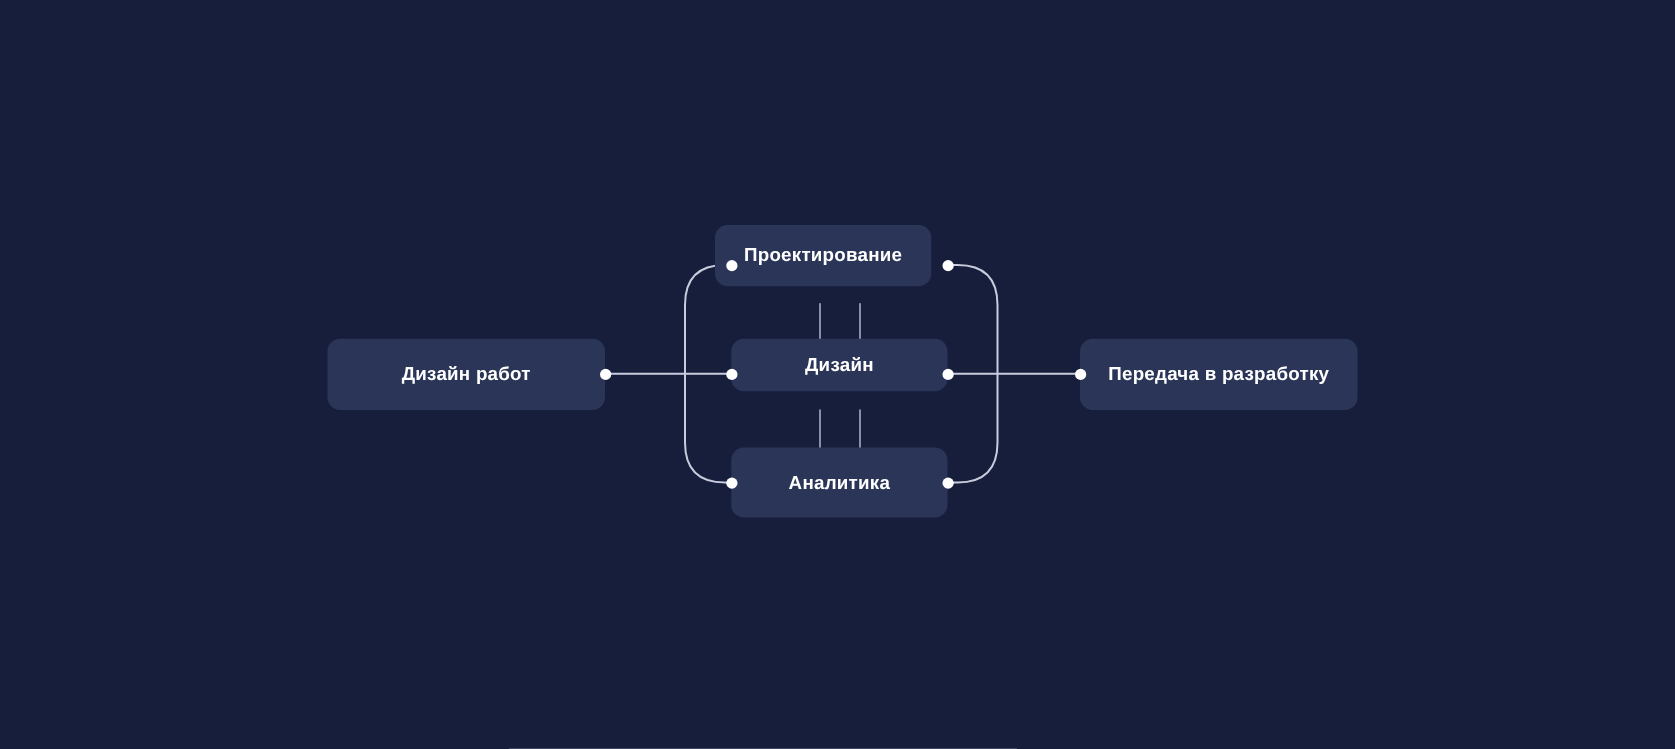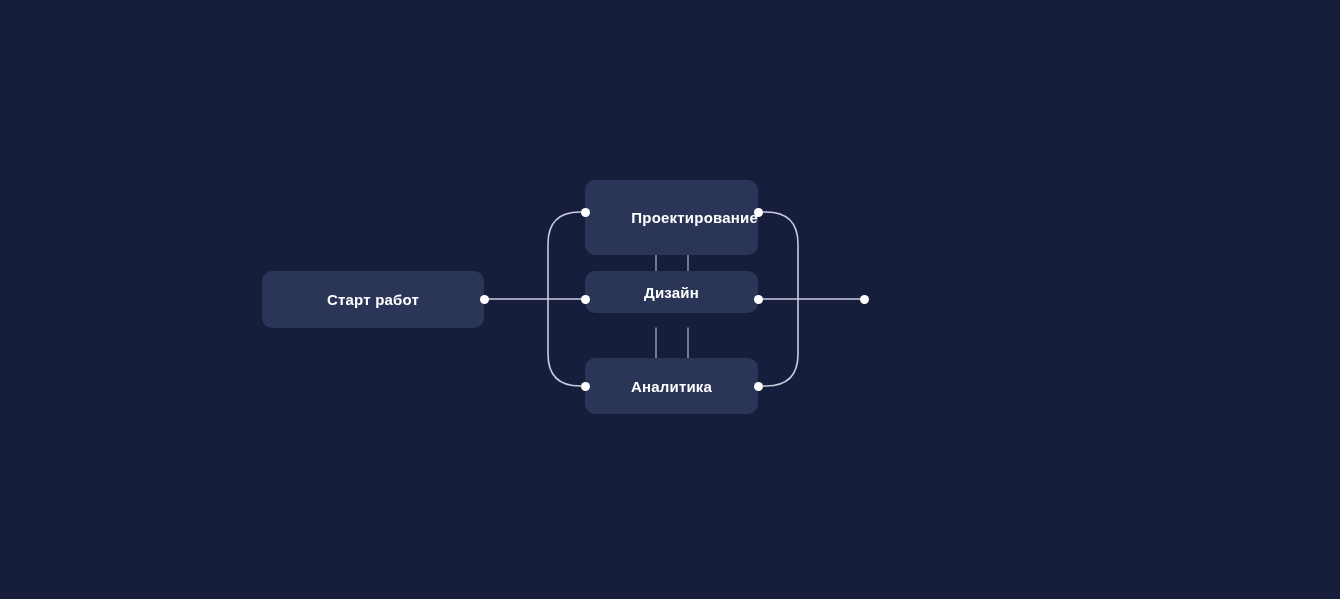--- a/index.html
+++ b/index.html
@@ -79,35 +79,38 @@
       <g stroke="#9aa0b8" stroke-width="1.4">
         <path d="M 656 243 L 656 271"></path>
         <path d="M 688 243 L 688 271"></path>
         <path d="M 656 328 L 656 358"></path>
         <path d="M 688 328 L 688 358"></path>
       </g>
     </g>
   </svg>
 
   <div class="node" style="left:262px; top:271px; width:222px; height:57px;">
-    <span class="node-label">Старт работ</span>
+    <span class="node-label">Дизайн работ</span>
   </div>
 
-  <div class="node" style="left:585px; top:180px; width:173px; height:75px;justify-content:flex-end;">
+  <div class="node" style="left:572px; top:180px; width:173px; height:49px;">
     <span class="node-label">Проектирование</span>
   </div>
 
   <div class="node" style="left:585px; top:271px; width:173px; height:42px;">
     <span class="node-label">Дизайн</span>
   </div>
 
   <div class="node" style="left:585px; top:358px; width:173px; height:56px;">
     <span class="node-label">Аналитика</span>
   </div>
 
+  <div class="node" style="left:864px; top:271px; width:222px; height:57px;">
+    <span class="node-label">Передача в разработку</span>
+  </div>
 
   <span class="port" style="left:484px; top:299px;"></span>
   <span class="port" style="left:585px; top:212px;"></span>
   <span class="port" style="left:758px; top:212px;"></span>
   <span class="port" style="left:585px; top:299px;"></span>
   <span class="port" style="left:758px; top:299px;"></span>
   <span class="port" style="left:585px; top:386px;"></span>
   <span class="port" style="left:758px; top:386px;"></span>
   <span class="port" style="left:864px; top:299px;"></span>
 

